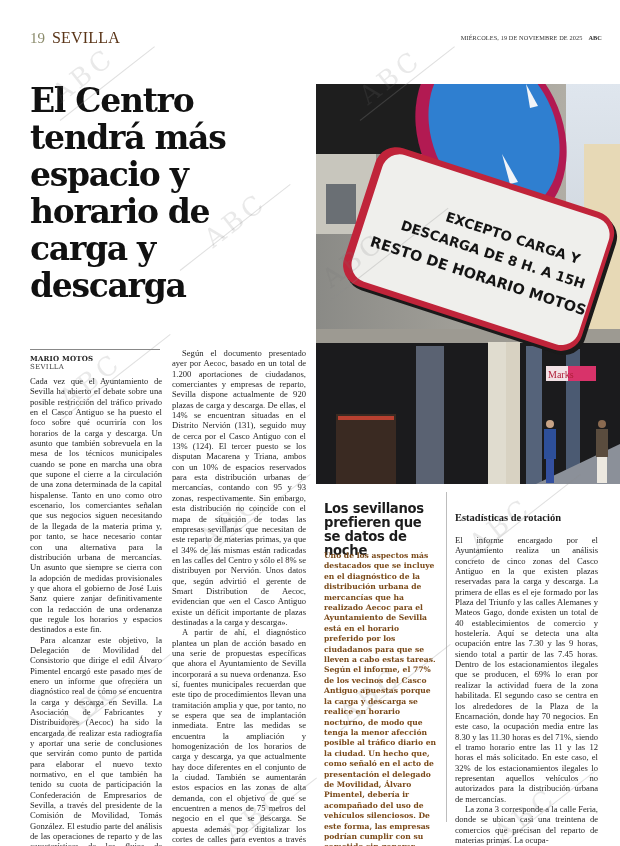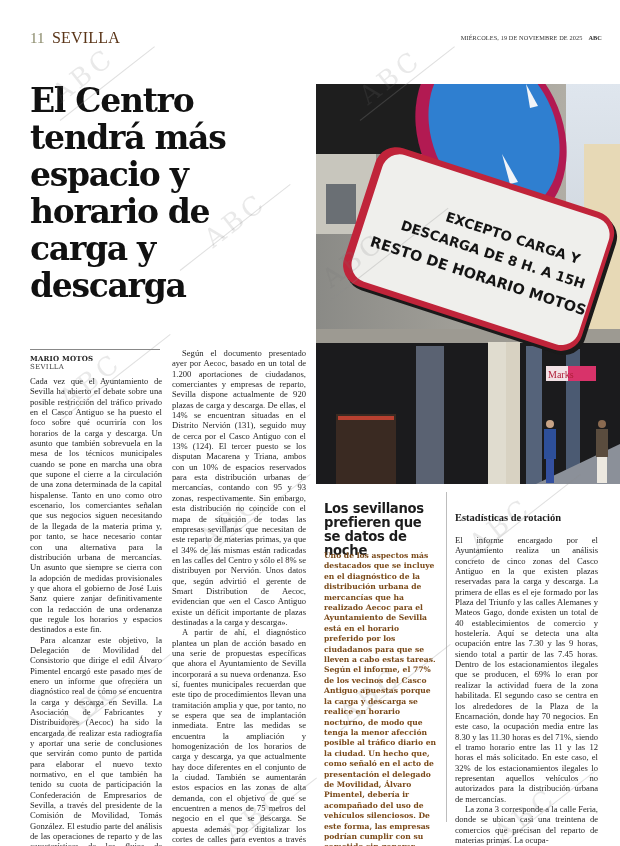--- a/index.html
+++ b/index.html
@@ -40,21 +40,21 @@
   .subsection-title { font-family: Liberation Serif, serif; font-weight: bold; font-size: 10.5px; line-height: 12px; color: #1c1c1c; margin: 8px 0 11px 0; text-indent: 0 !important; }
   .col4 p.after-title { text-indent: 0; }
 
   .watermark { position: absolute; font-family: "DejaVu Serif", serif; font-size: 26px; color: rgba(120,120,120,0.16); transform: rotate(-38deg); pointer-events: none; letter-spacing: 4px; }
   .wm-line { position: absolute; height: 1px; background: rgba(140,140,140,0.28); transform-origin: left center; transform: rotate(-38deg); pointer-events: none; }
 </style>
 </head>
 <body>
 
 <div class="page-header">
-  <span class="page-num">11</span>
+  <span class="page-num">19</span>
   <span class="section-name">SEVILLA</span>
   <span class="dateline">
     <span>MIÉRCOLES, 19 DE NOVIEMBRE DE 2025</span><span class="brand">ABC</span>
   </span>
 </div>
 
 <h1 class="headline">El Centro tendrá más espacio y horario de carga y descarga</h1>
 
 <div class="subheads">
 </div>

